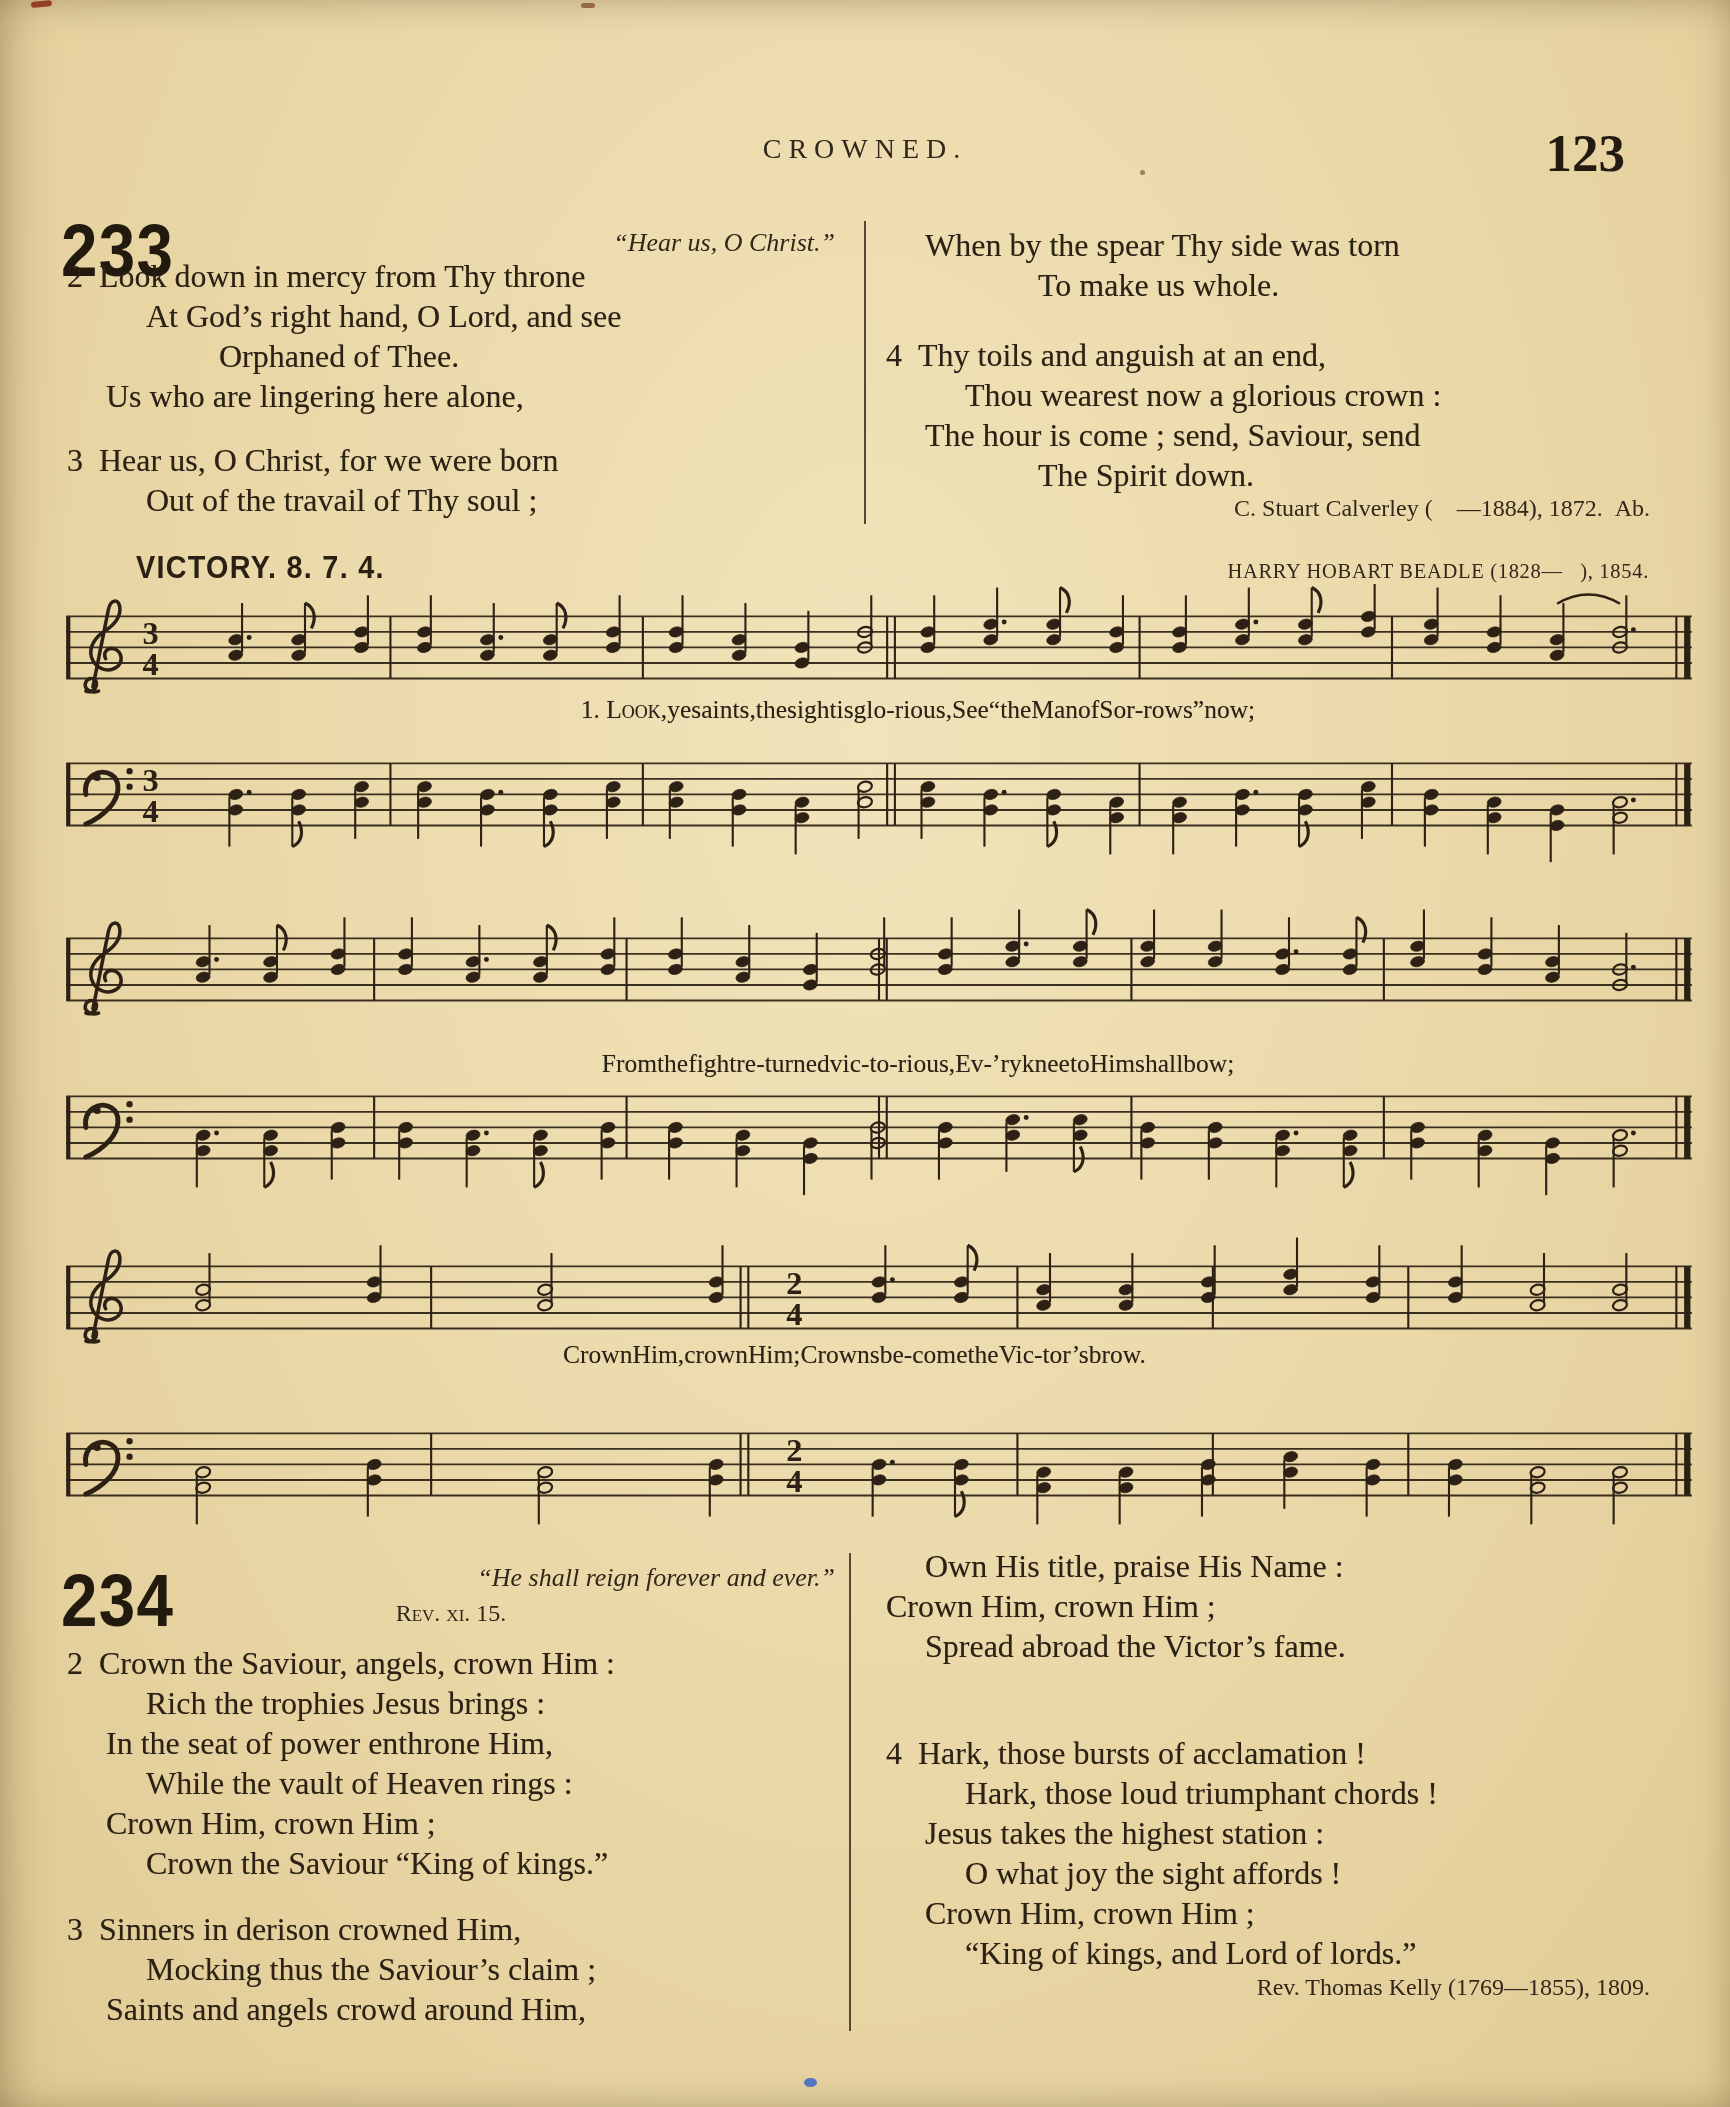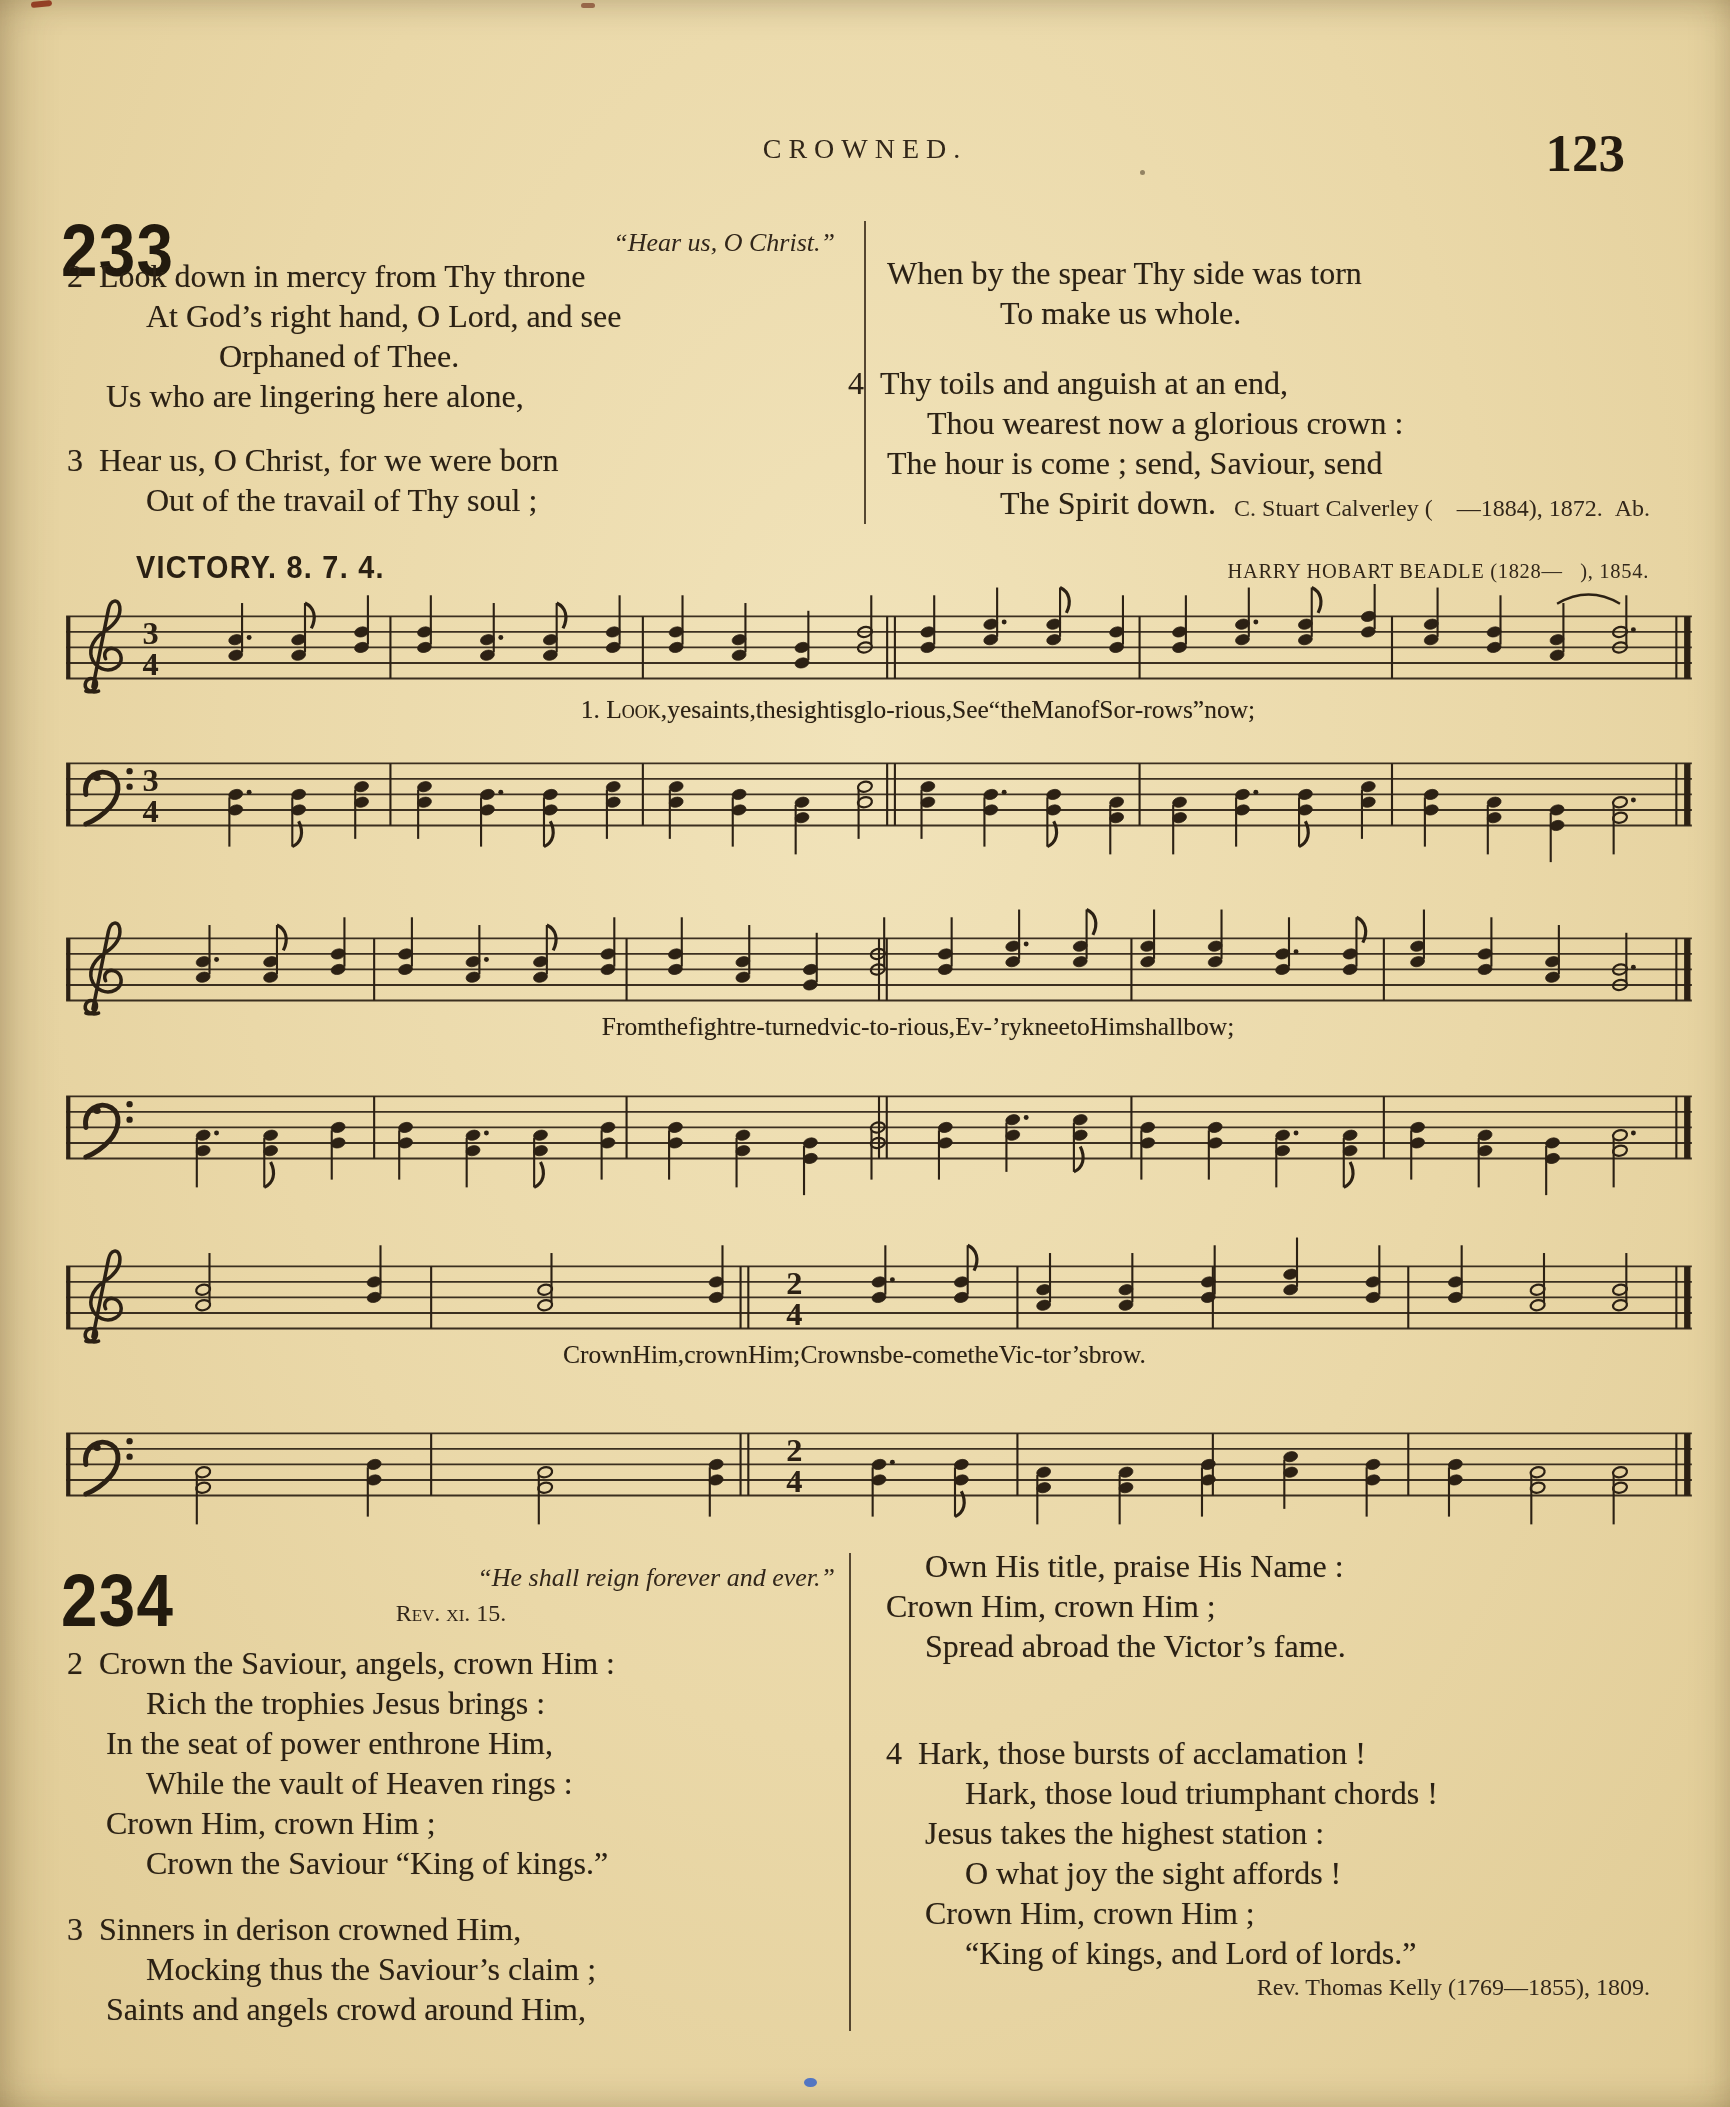--- a/index.html
+++ b/index.html
@@ -57,21 +57,21 @@
         <div class="vline in0">2 Look down in mercy from Thy throne</div>
         <div class="vline in2">At God’s right hand, O Lord, and see</div>
         <div class="vline in3">Orphaned of Thee.</div>
         <div class="vline in1">Us who are lingering here alone,</div>
       </div>
       <div class="stanza" style="margin-top: 24px;">
         <div class="vline in0">3 Hear us, O Christ, for we were born</div>
         <div class="vline in2">Out of the travail of Thy soul ;</div>
       </div>
     </div>
-  <div class="abs col" style="left:848px;top:225px;margin-top:28px;">
+  <div class="abs col" style="left:886px;top:225px;">
       <div class="stanza" style="margin-top: 0px;">
         <div class="vline in1">When by the spear Thy side was torn</div>
         <div class="vline in3">To make us whole.</div>
       </div>
       <div class="stanza" style="margin-top: 30px;">
         <div class="vline in0">4 Thy toils and anguish at an end,</div>
         <div class="vline in2">Thou wearest now a glorious crown :</div>
         <div class="vline in1">The hour is come ; send, Saviour, send</div>
         <div class="vline in3">The Spirit down.</div>
       </div>
@@ -399,21 +399,21 @@
         <line x1="2023.6499999999999" y1="86" x2="2023.6499999999999" y2="16" stroke="#2c2114" stroke-width="3"></line>
         <ellipse cx="2110.35" cy="79" rx="10" ry="7" transform="rotate(-14 2110.35 79)" fill="#2c2114" stroke="#2c2114" stroke-width="1"></ellipse>
         <ellipse cx="2110.35" cy="101" rx="10" ry="7" transform="rotate(-14 2110.35 101)" fill="#2c2114" stroke="#2c2114" stroke-width="1"></ellipse>
         <line x1="2119.35" y1="97" x2="2119.35" y2="27" stroke="#2c2114" stroke-width="3"></line>
         <ellipse cx="2206.0499999999997" cy="90" rx="10" ry="7" transform="rotate(-14 2206.0499999999997 90)" fill="none" stroke="#2c2114" stroke-width="3.2"></ellipse>
         <ellipse cx="2206.0499999999997" cy="112" rx="10" ry="7" transform="rotate(-14 2206.0499999999997 112)" fill="none" stroke="#2c2114" stroke-width="3.2"></ellipse>
         <line x1="2215.0499999999997" y1="108" x2="2215.0499999999997" y2="38" stroke="#2c2114" stroke-width="3"></line>
         <circle cx="2225.0499999999997" cy="87" r="3.5" fill="#2c2114"></circle>
       </svg>
     </div>
-  <div class="abs lyrics" style="left:187px;top:1012px;width:1450px;">
+  <div class="abs lyrics" style="left:187px;top:1049px;width:1450px;">
       <span class="tok">From</span>
       <span class="tok">the</span>
       <span class="tok">fight</span>
       <span class="tok">re</span>
       <span class="tok">-</span>
       <span class="tok">turned</span>
       <span class="tok">vic</span>
       <span class="tok">-</span>
       <span class="tok">to</span>
       <span class="tok">-</span>

